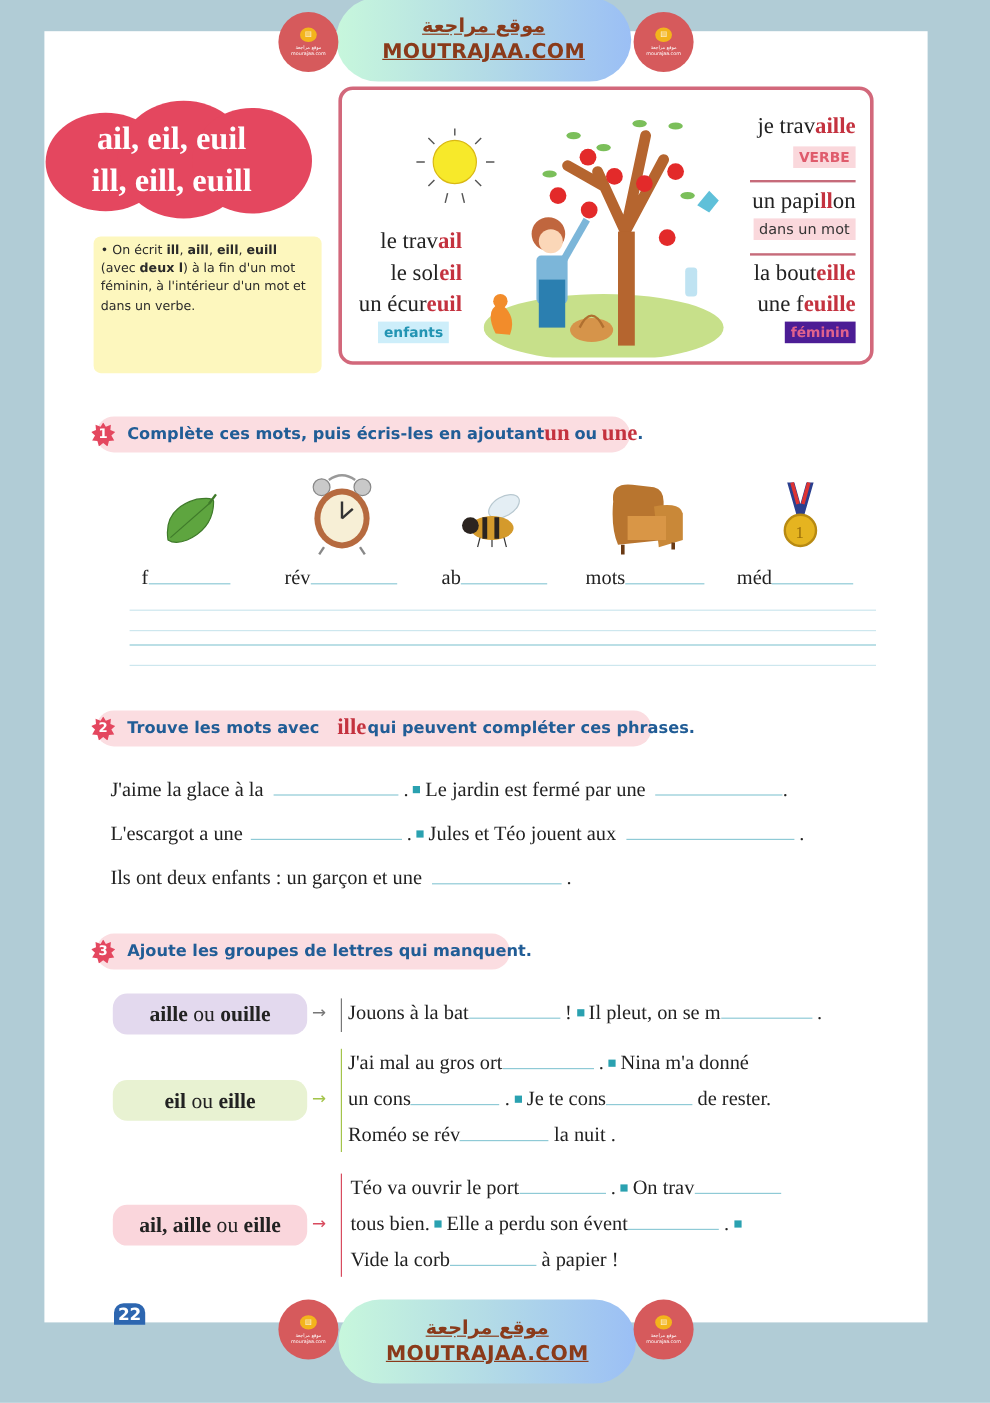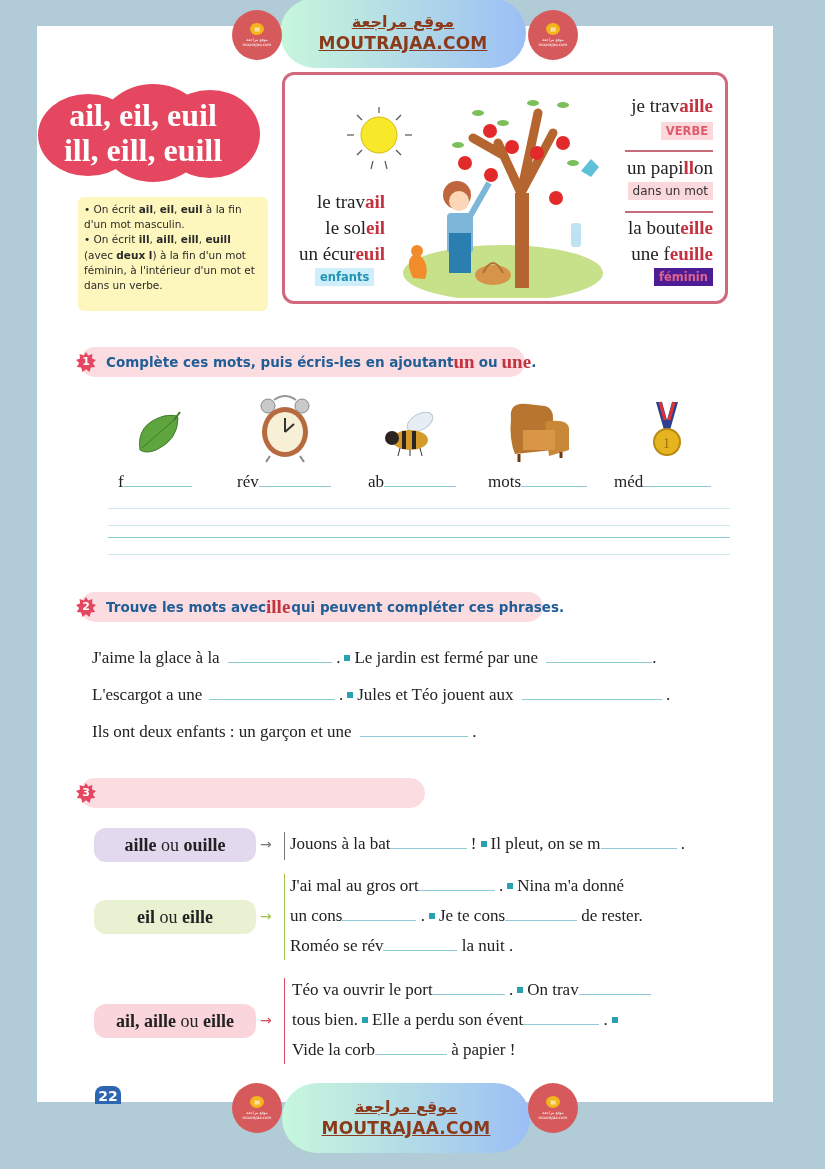--- a/index.html
+++ b/index.html
@@ -46,21 +46,21 @@
   }
 
   
   .cloud {
     position: absolute; left: 38px; top: 84px; width: 222px; height: 98px;
   }
   .cloud .blob { position: absolute; background: #e4475f; border-radius: 50%; }
   .cloud .title {
     position: absolute; left: 0; top: 14px; width: 210px; text-align: center;
     font-family: "Liberation Serif", serif; font-weight: bold; color: #fff;
-    font-size: 32px; line-height: 35px;
+    font-size: 27px; line-height: 35px;
   }
   .rule-box {
     position: absolute; left: 78px; top: 197px; width: 190px; height: 114px;
     background: #fdf7be; border-radius: 6px;
     font-family: "DejaVu Sans", sans-serif; font-size: 10.5px; line-height: 15.2px; color: #2a2a2a;
     padding: 5px 6px;
   }
   .rule-box b { font-weight: bold; }
 
   
@@ -141,23 +141,20 @@
   <div class="blob" style="left:0;top:10px;width:100px;height:82px;"></div>
   <div class="blob" style="left:60px;top:0;width:110px;height:98px;"></div>
   <div class="blob" style="left:122px;top:6px;width:100px;height:88px;"></div>
   <div class="title">
     <div>ail, eil, euil</div>
     <div>ill, eill, euill</div>
   </div>
 </div>
 
 <div class="rule-box">
-  <div>
-    <span>• On écrit </span><b>ail</b><span>, </span><b>eil</b><span>, </span><b>euil</b><span> à la fin d'un mot masculin.</span>
-  </div>
   <div>
     <span>• On écrit </span><b>ill</b><span>, </span><b>aill</b><span>, </span><b>eill</b><span>, </span><b>euill</b><span> (avec </span><b>deux l</b><span>) à la fin d'un mot féminin, à l'intérieur d'un mot et dans un verbe.</span>
   </div>
 </div>
 
 <div class="card">
 
   <svg style="position:absolute;left:58px;top:28px;" width="72" height="72">
     <circle cx="36" cy="32" r="18" fill="#f7e92a" stroke="#d9b814" stroke-width="1"></circle>
     <g stroke="#555" stroke-width="1.2">
@@ -277,21 +274,21 @@
 <div class="ex1-word" style="left:614px;"><span>méd</span><span class="blank" style="width:68px;"></span></div>
 
 <div class="wline" style="top:508px;"></div>
 <div class="wline" style="top:525px;"></div>
 <div class="wline dark" style="top:537px;"></div>
 <div class="wline" style="top:554px;"></div>
 
 <div class="ex-head" style="left:80px;top:592px;width:463px;">
   <span class="num">2</span>
   <span>Trouve les mots avec </span>
-    <span class="red" style="margin:0 1px 0 0">ille</span>
+    <span class="red" style="margin:0 1px 0 15px">ille</span>
     <span> qui peuvent compléter ces phrases.</span>
 </div>
 
 <div class="sent" style="left:92px;top:648px;text-align:center;">
   <span>J'aime la glace à la</span>
   <span class="blank" style="width:104px;margin-left:4px;"></span>
   <span>.</span><span class="sq"></span><span>Le jardin est fermé par une</span>
   <span class="blank" style="width:106px;margin-left:4px;"></span><span>.</span>
 </div>
 <div class="sent" style="left:92px;top:685px;">
@@ -302,20 +299,21 @@
   <span>.</span>
 </div>
 <div class="sent" style="left:92px;top:722px;">
   <span>Ils ont deux enfants : un garçon et une</span>
   <span class="blank" style="width:108px;margin-left:4px;"></span>
   <span>.</span>
 </div>
 
 <div class="ex-head" style="left:80px;top:778px;width:345px;">
   <span class="num">3</span>
+  <span>Ajoute les groupes de lettres qui manquent.</span>
 </div>
 
 <div class="pill" style="left:94px;top:828px;width:162px;background:#e3d9ee;">
   <b>aille</b>
     <span style="white-space:pre"> ou </span>
     <b>ouille</b>
 </div>
 <div class="arrow" style="left:260px;top:836px;color:#777;">→</div>
 <div class="vbar" style="left:284px;top:832px;height:28px;background:#777;"></div>
 <div class="sent" style="left:290px;top:834px;">

